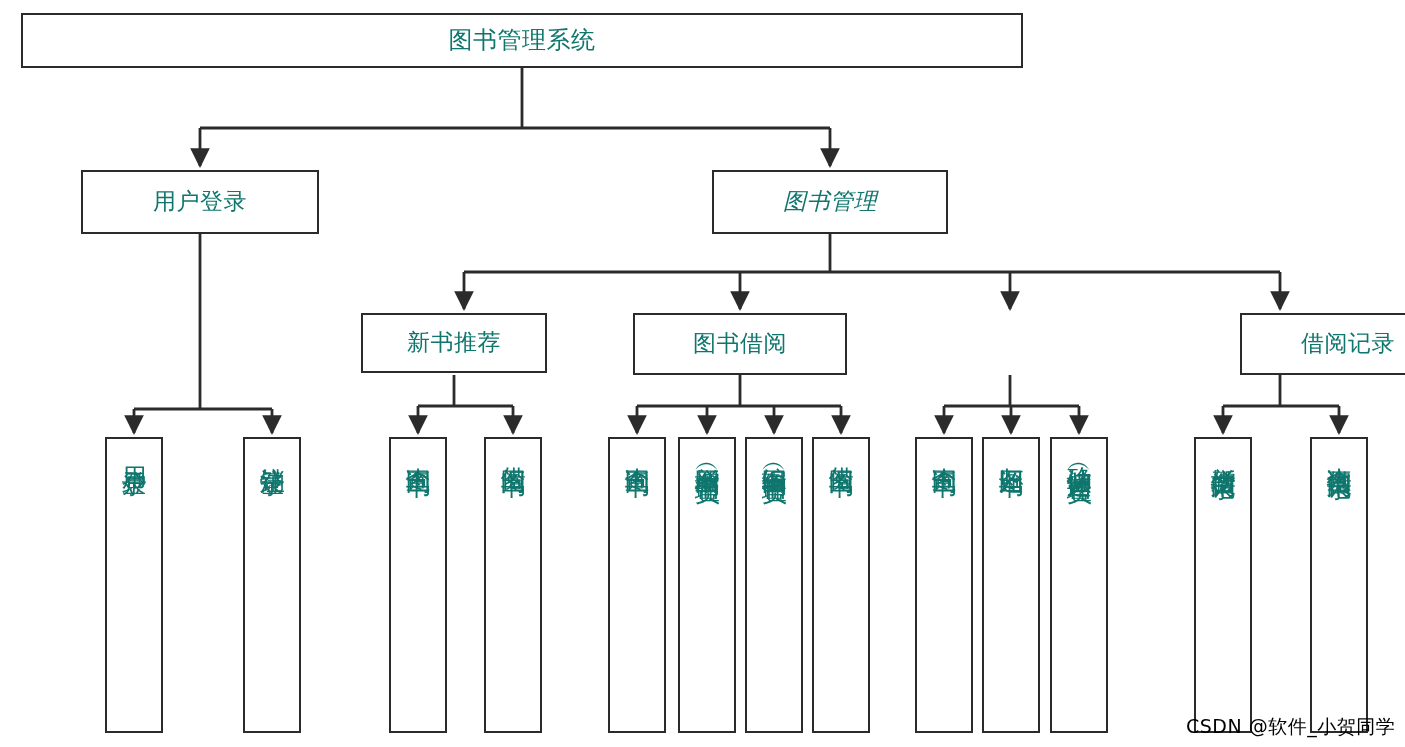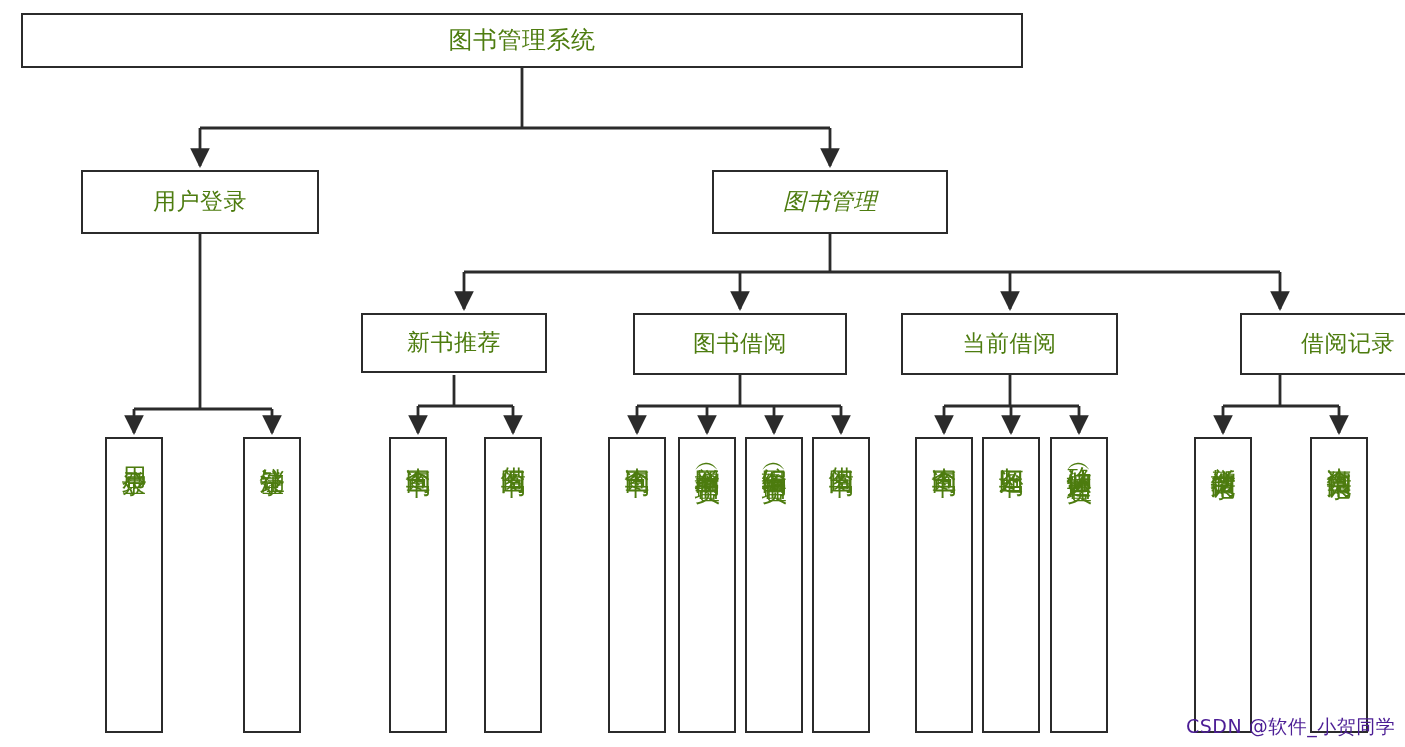--- a/index.html
+++ b/index.html
@@ -27,21 +27,21 @@
     pointer-events: none;
   }
   .node {
     position: absolute;
     box-sizing: border-box;
     border: 2.5px solid #2b2b2b;
     background: #ffffff;
     display: flex;
     align-items: center;
     justify-content: center;
-    color: #4d7c0f;
+    color: #0f766e;
   }
   .node .label {
     display: block;
     text-align: center;
     line-height: 1.18;
     letter-spacing: 0.5px;
   }
   
   .node.horiz .label {
     font-size: 23px;
@@ -62,21 +62,21 @@
     font-size: 25px;
     line-height: 1.02;
     letter-spacing: 2px;
     white-space: nowrap;
   }
   .watermark {
     position: absolute;
     left: 1186px;
     top: 714px;
     font-size: 19px;
-    color: #4c1d95;
+    color: #000000;
     white-space: nowrap;
     letter-spacing: 0.5px;
     font-family: "DejaVu Sans", "Liberation Sans", sans-serif;
   }
 </style>
 </head>
 <body>
 
 <div id="canvas">
 
@@ -142,23 +142,20 @@
   <div class="node horiz" style="left:712px; top:170px; width:236px; height:64px;font-style:italic;">
     <span class="label">图书管理</span>
   </div>
 
   <div class="node horiz" style="left:361px; top:313px; width:186px; height:60px;">
     <span class="label">新书推荐</span>
   </div>
   <div class="node horiz" style="left:633px; top:313px; width:214px; height:62px;">
     <span class="label">图书借阅</span>
   </div>
-  <div class="node horiz" style="left:901px; top:313px; width:217px; height:62px;">
-    <span class="label">当前借阅</span>
-  </div>
   <div class="node horiz" style="left:1240px; top:313px; width:216px; height:62px;">
     <span class="label">借阅记录</span>
   </div>
 
   <div class="node vert" style="left:105px; top:437px; width:58px; height:296px;">
     <span class="label">用户登录</span>
   </div>
   <div class="node vert" style="left:243px; top:437px; width:58px; height:296px;">
     <span class="label">注销登录</span>
   </div>

